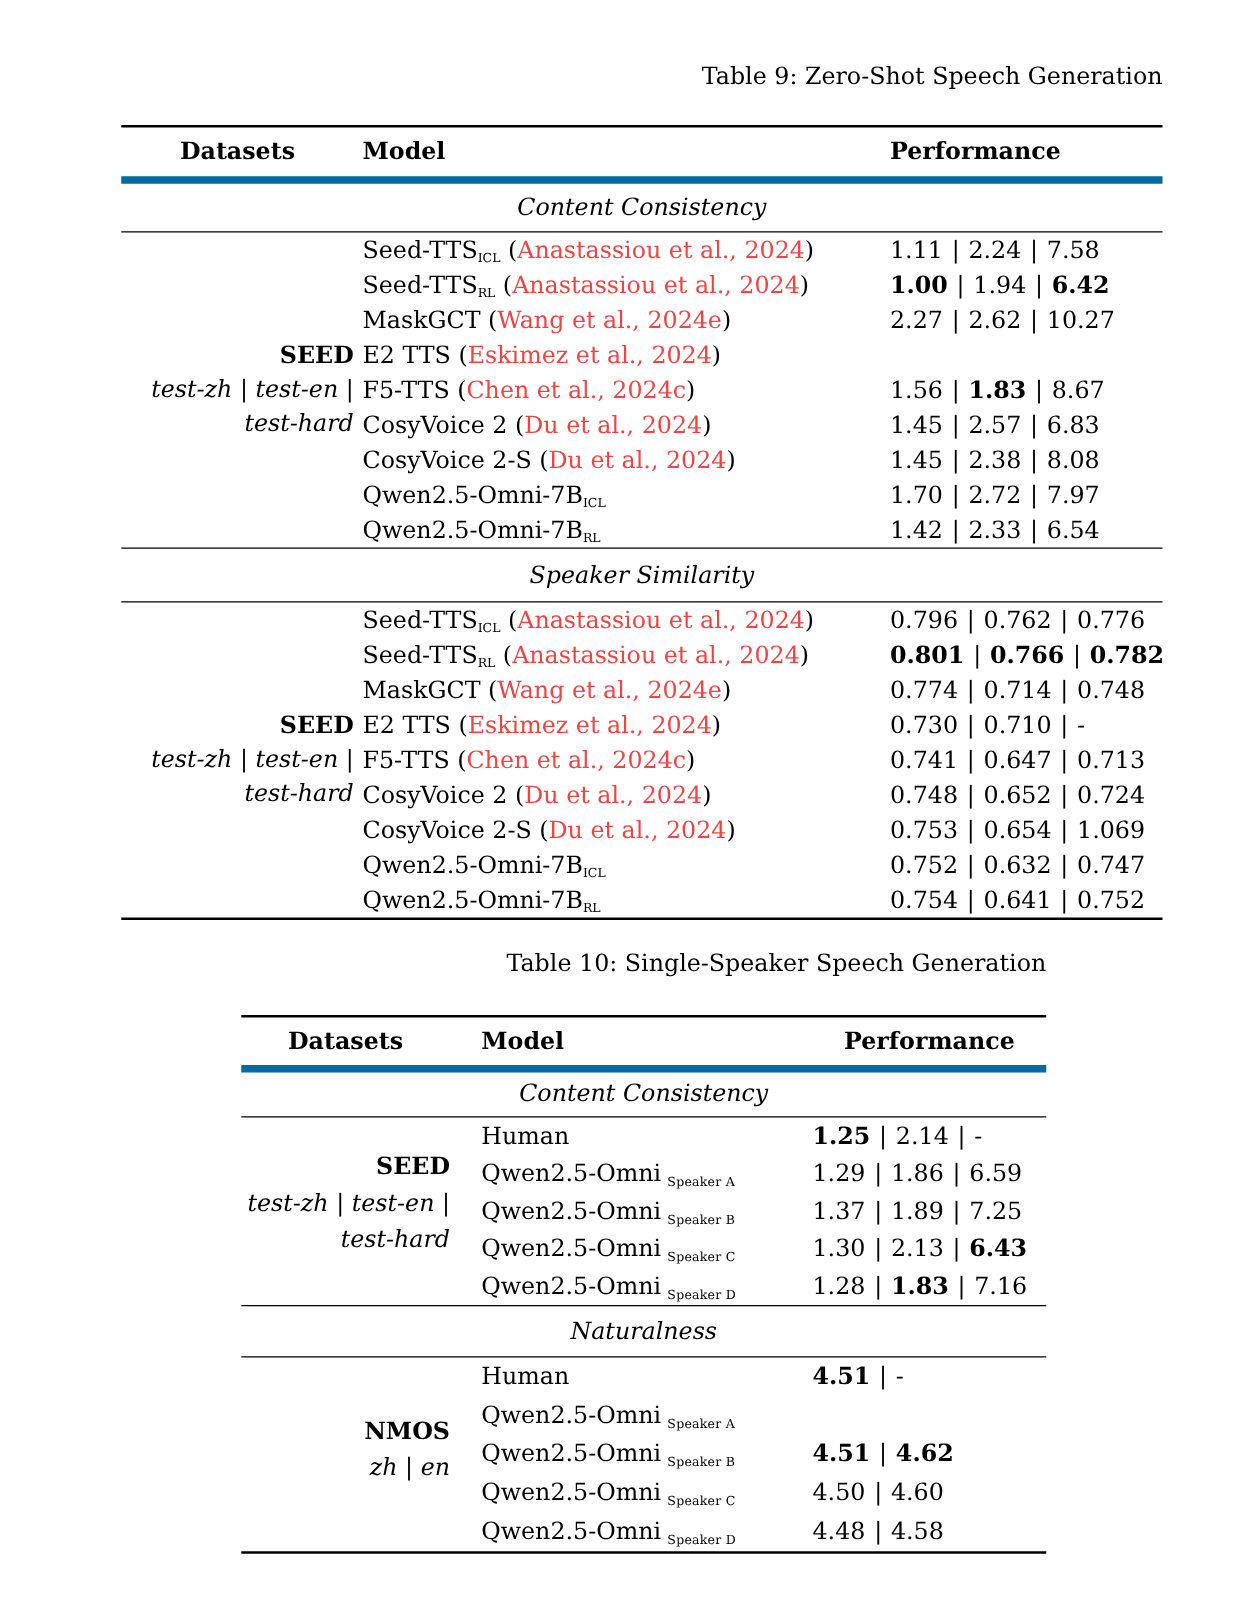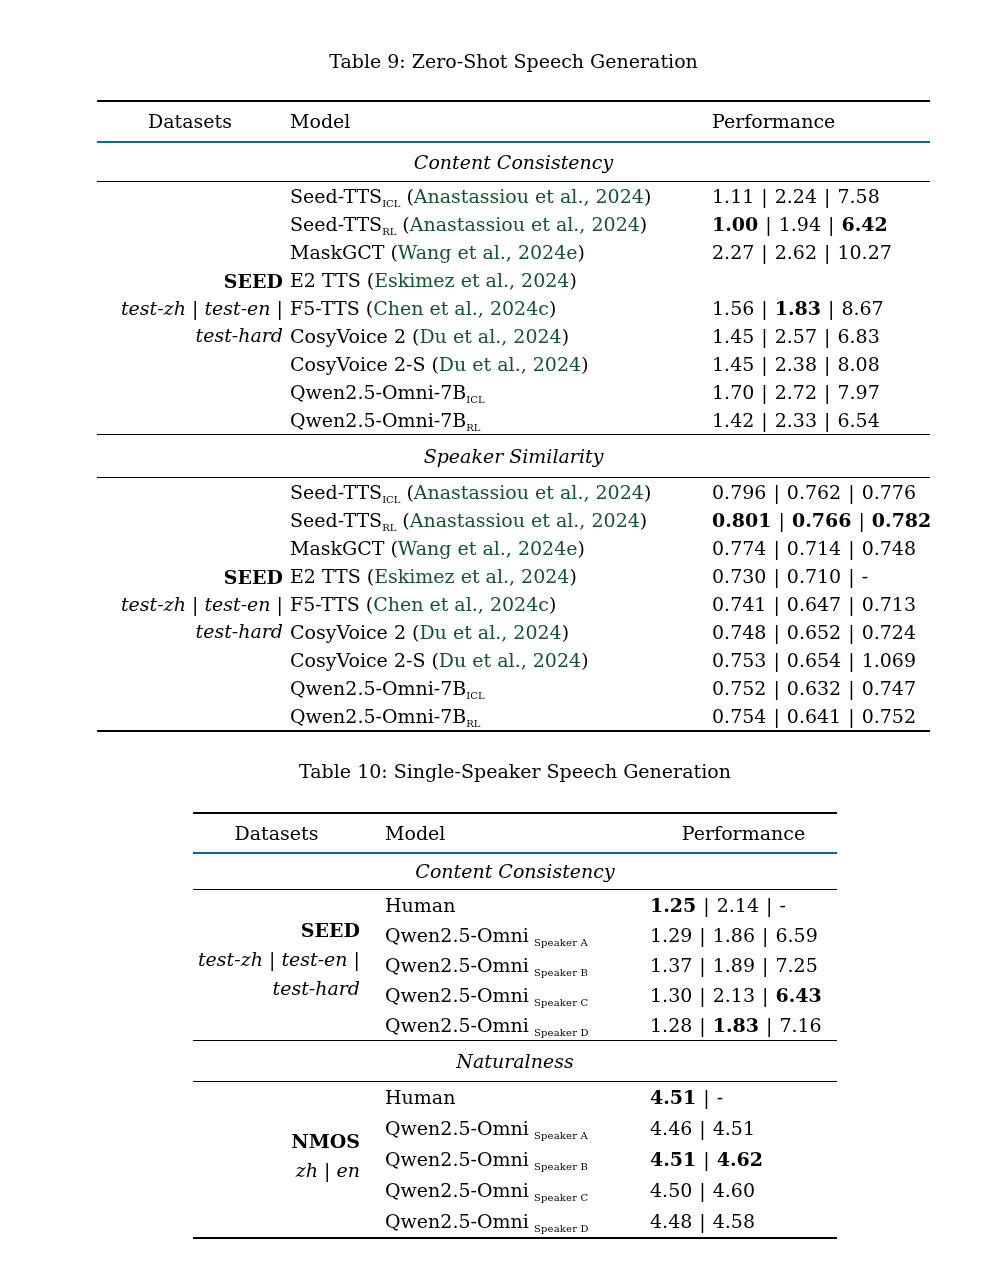--- a/index.html
+++ b/index.html
@@ -1,26 +1,26 @@
 <!DOCTYPE html>
 <html><head>
 <meta charset="utf-8">
 <style>
   html,body{margin:0;padding:0;}
   .page{position:relative;width:1000px;height:1288px;background:#ffffff;overflow:hidden;
         font-family:"DejaVu Serif","Liberation Serif",serif;color:#000;font-size:19px;}
-  .caption{position:absolute;text-align:center;white-space:nowrap;}
+  .caption{position:absolute;text-align:right;white-space:nowrap;}
   #cap9{top:50px;left:97px;width:833px;}
   #cap10{top:760px;left:193px;width:644px;}
 
   .tbl{position:absolute;border-top:2px solid #000;}
   #t9{left:97px;top:100px;width:833px;}
   #t10{left:193px;top:812px;width:644px;}
 
-  .thead{display:grid;border-bottom:2px solid #0369a1;font-weight:normal;}
+  .thead{display:grid;border-bottom:6px solid #0369a1;font-weight:bold;}
   #t9 .thead{grid-template-columns:186px 420px 227px;height:39px;line-height:39px;}
   #t10 .thead{grid-template-columns:167px 290px 187px;height:38px;line-height:38px;}
   .h-datasets{text-align:center;}
   #t9 .h-model{padding-left:7px;}
   #t10 .h-model{padding-left:25px;}
   #t9 .h-perf{padding-left:9px;}
   #t10 .h-perf{text-align:center;}
 
   .secrow{border-bottom:1px solid #000;text-align:center;font-style:italic;}
   #t9 .sec-cc{height:38px;line-height:38px;}
@@ -43,21 +43,21 @@
   #t9 .dsblock{width:186px;top:50%;transform:translateY(-50%);line-height:27px;}
   #t10 .dsblock{width:167px;line-height:29px;transform:translateY(-50%);}
   #t10 .ds-cc{top:46%;}
   #t10 .ds-nat{top:48%;}
   .dsname{font-weight:bold;}
   .dsline{font-style:italic;}
 
   sub{font-size:10px;line-height:0;vertical-align:-3.5px;}
   sub.g{margin-left:5px;letter-spacing:0.2px;}
   .op{margin-left:6px;}
-  .cite{color:#14532d;text-decoration:none;cursor:pointer;}
+  .cite{color:#ef4444;text-decoration:none;cursor:pointer;}
   .sep{margin:0 7px;font-weight:normal;}
   b.v{font-weight:bold;}
 </style>
 </head>
 <body>
 
 <div class="page">
 
   <div class="caption" id="cap9">Table 9: Zero-Shot Speech Generation</div>
 
@@ -234,21 +234,20 @@
       </div>
 
       <div class="trow">
           <div></div>
         <div class="model"><span>Human</span></div>
         <div class="perf"><b class="v">4.51</b><span class="sep">|</span><span>-</span></div>
       </div>
       <div class="trow">
           <div></div>
         <div class="model"><span>Qwen2.5-Omni</span><sub class="g">Speaker A</sub></div>
-        <div class="perf"><span>4.46</span><span class="sep">|</span><span>4.51</span></div>
       </div>
       <div class="trow">
           <div></div>
         <div class="model"><span>Qwen2.5-Omni</span><sub class="g">Speaker B</sub></div>
         <div class="perf"><b class="v">4.51</b><span class="sep">|</span><b class="v">4.62</b></div>
       </div>
       <div class="trow">
           <div></div>
         <div class="model"><span>Qwen2.5-Omni</span><sub class="g">Speaker C</sub></div>
         <div class="perf"><span>4.50</span><span class="sep">|</span><span>4.60</span></div>

